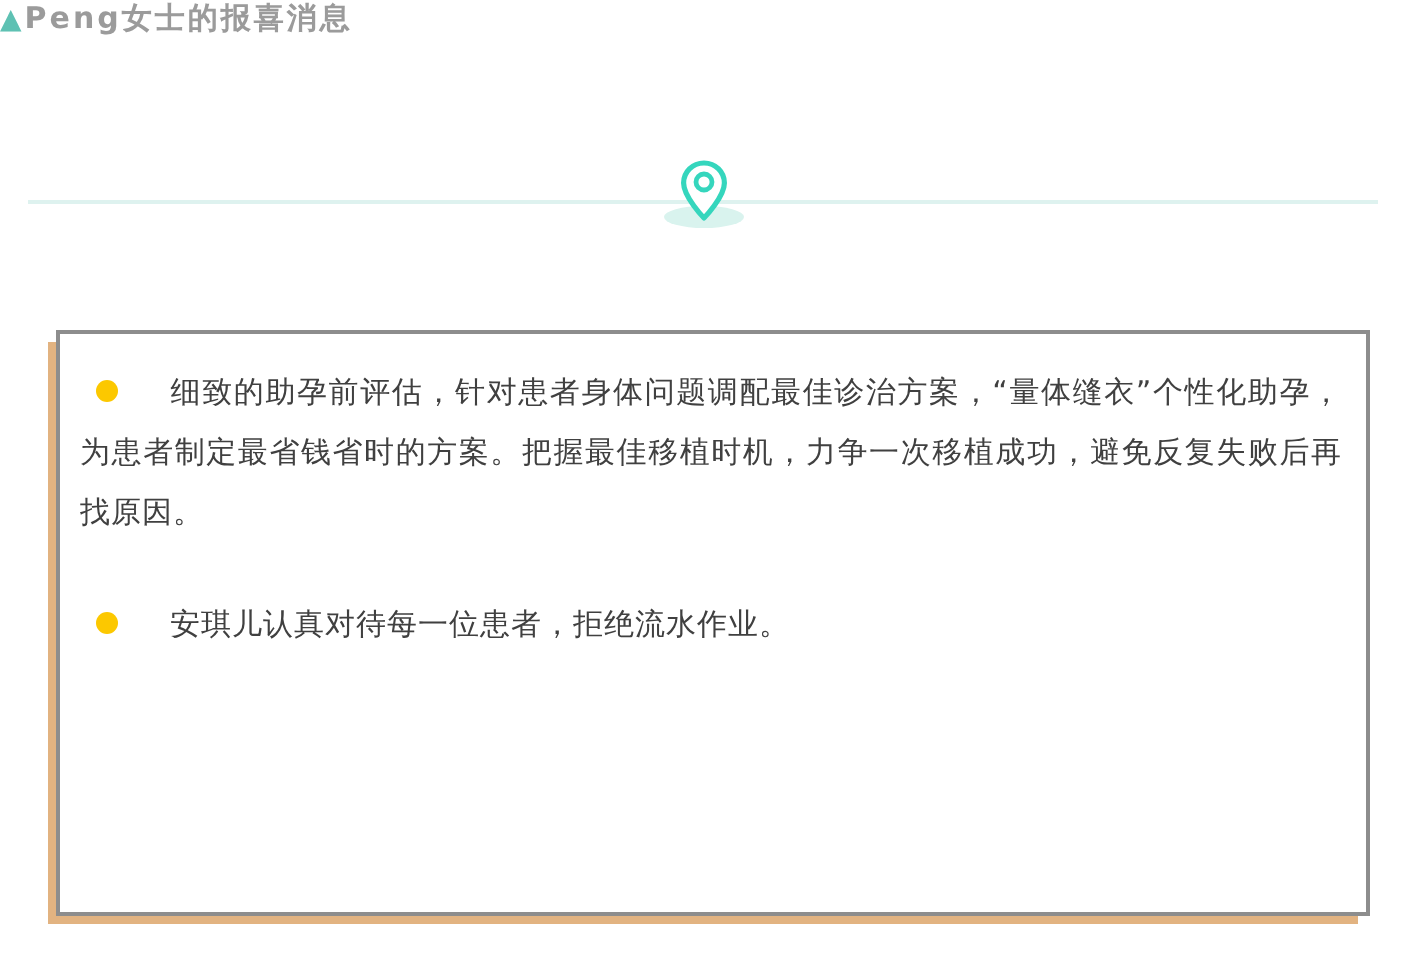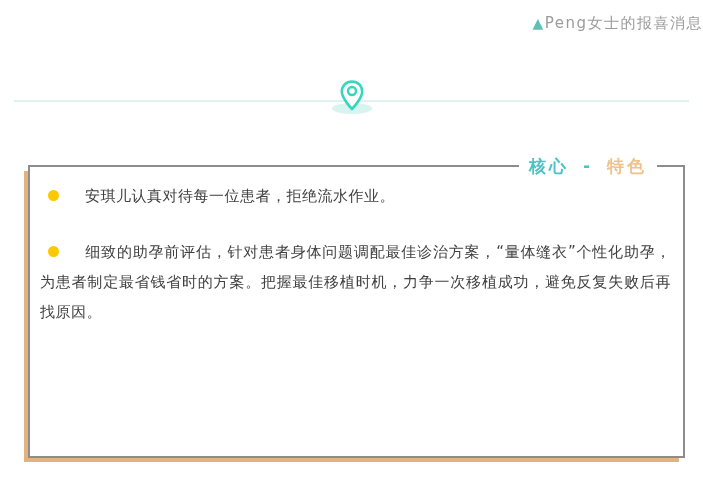--- a/index.html
+++ b/index.html
@@ -8,26 +8,27 @@
     height: 490px;
     background: #ffffff;
     font-family: "DejaVu Sans", "Liberation Sans", sans-serif;
     position: relative;
     overflow: hidden;
   }
 
   
   .header {
     position: absolute;
-    top: 14px;
+    top: 0;
     left: 0;
     width: 100%;
-    text-align: right;
+    text-align: left;
     font-size: 15px;
     letter-spacing: 1.5px;
+    font-weight: bold;
   }
   .header .tri { color: #5ec1b3; font-size: 14px; }
   .header .htxt { color: #9b9b9b; }
 
   
   .divider-line {
     position: absolute;
     top: 100px;
     left: 14px;
     right: 14px;
@@ -117,25 +118,22 @@
 
 <div class="pin-area">
   <div class="pin-shadow"></div>
   <svg class="pin-svg" width="24" height="31" viewBox="0 0 24 31">
     <path d="M12 1.5 C6.2 1.5 1.8 6 1.8 11.5 C1.8 18.5 12 29 12 29 C12 29 22.2 18.5 22.2 11.5 C22.2 6 17.8 1.5 12 1.5 Z" fill="#ffffff" stroke="#35d6bd" stroke-width="2.6" stroke-linejoin="round"></path>
     <circle cx="12" cy="11" r="4" fill="none" stroke="#35d6bd" stroke-width="2.4"></circle>
   </svg>
 </div>
 
 <div class="card">
-  <div class="card-label">
-    <span class="lbl-core">核心</span><span class="lbl-sep">-</span><span class="lbl-feature">特色</span>
-  </div>
+
+  <p class="para">
+    <span class="bullet"></span><span>细致的助孕前评估，针对患者身体问题调配最佳诊治方案，“量体缝衣”个性化助孕，为患者制定最省钱省时的方案。把握最佳移植时机，力争一次移植成功，避免反复失败后再找原因。</span>
+  </p>
 
   <p class="para">
     <span class="bullet"></span><span>安琪儿认真对待每一位患者，拒绝流水作业。</span>
   </p>
 
-  <p class="para">
-    <span class="bullet"></span><span>细致的助孕前评估，针对患者身体问题调配最佳诊治方案，“量体缝衣”个性化助孕，为患者制定最省钱省时的方案。把握最佳移植时机，力争一次移植成功，避免反复失败后再找原因。</span>
-  </p>
-
 </div>
 
 </body></html>

